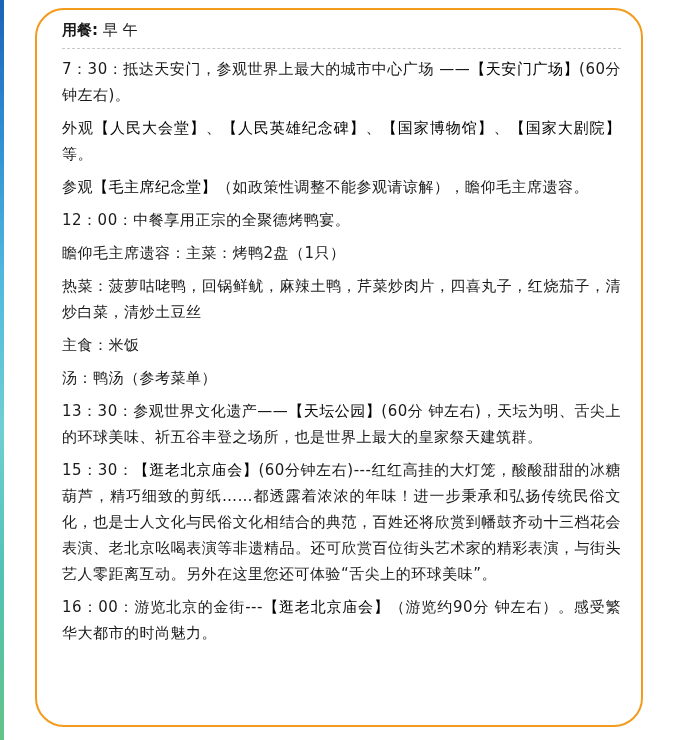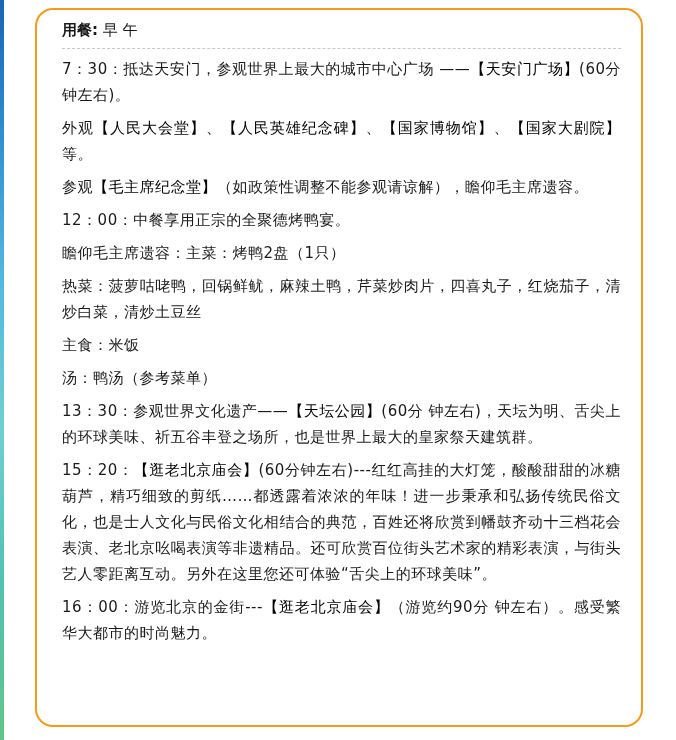--- a/index.html
+++ b/index.html
@@ -18,21 +18,21 @@
     width: 4px; height: 740px;
     background: linear-gradient(to bottom,
       #1b62b8 0%, #2f8ed2 18%, #52b9de 38%,
       #6fcfd2 58%, #52c2b4 78%, #62c487 100%);
   }
   .card {
     position: absolute;
     left: 35px; top: 8px;
     width: 608px; height: 719px;
     border: 2px solid #f29b1d;
-    border-radius: 18px;
+    border-radius: 29px;
     background: #ffffff;
     padding: 6px 20px 15px 25px;
   }
   .card-title {
     font-size: 15px;
     color: #1a1a1a;
     line-height: 24px;
     margin-top: 2px;
   }
   .title-label { font-weight: bold; }
@@ -66,17 +66,17 @@
   <div class="paragraphs" id="paragraphs">
       <p class="para"><span class="">7：30：抵达天安门，参观世界上最大的城市中心广场 ——</span><span class="hl">【天安门广场】</span><span class="">(60分 钟左右)。</span></p>
       <p class="para"><span class="">外观</span><span class="hl">【人民大会堂】</span><span class="">、</span><span class="hl">【人民英雄纪念碑】</span><span class="">、</span><span class="hl">【国家博物馆】</span><span class="">、</span><span class="hl">【国家大剧院】</span><span class="">等。</span></p>
       <p class="para"><span class="">参观</span><span class="hl">【毛主席纪念堂】</span><span class="">（如政策性调整不能参观请谅解），瞻仰毛主席遗容。</span></p>
       <p class="para"><span class="">12：00：中餐享用正宗的全聚德烤鸭宴。</span></p>
       <p class="para"><span class="">瞻仰毛主席遗容：主菜：烤鸭2盘（1只）</span></p>
       <p class="para"><span class="">热菜：菠萝咕咾鸭，回锅鲜鱿，麻辣土鸭，芹菜炒肉片，四喜丸子，红烧茄子，清炒白菜，清炒土豆丝</span></p>
       <p class="para"><span class="">主食：米饭</span></p>
       <p class="para"><span class="">汤：鸭汤（参考菜单）</span></p>
       <p class="para"><span class="">13：30：参观世界文化遗产——</span><span class="hl">【天坛公园】</span><span class="">(60分 钟左右)，天坛为明、舌尖上的环球美味、祈五谷丰登之场所，也是世界上最大的皇家祭天建筑群。</span></p>
-      <p class="para"><span class="">15：20：</span><span class="hl">【逛老北京庙会】</span><span class="">(60分钟左右)---红红高挂的大灯笼，酸酸甜甜的冰糖葫芦，精巧细致的剪纸……都透露着浓浓的年味！进一步秉承和弘扬传统民俗文化，也是士人文化与民俗文化相结合的典范，百姓还将欣赏到幡鼓齐动十三档花会表演、老北京吆喝表演等非遗精品。还可欣赏百位街头艺术家的精彩表演，与街头艺人零距离互动。另外在这里您还可体验“舌尖上的环球美味”。</span></p>
+      <p class="para"><span class="">15：30：</span><span class="hl">【逛老北京庙会】</span><span class="">(60分钟左右)---红红高挂的大灯笼，酸酸甜甜的冰糖葫芦，精巧细致的剪纸……都透露着浓浓的年味！进一步秉承和弘扬传统民俗文化，也是士人文化与民俗文化相结合的典范，百姓还将欣赏到幡鼓齐动十三档花会表演、老北京吆喝表演等非遗精品。还可欣赏百位街头艺术家的精彩表演，与街头艺人零距离互动。另外在这里您还可体验“舌尖上的环球美味”。</span></p>
       <p class="para"><span class="">16：00：游览北京的金街---</span><span class="hl">【逛老北京庙会】</span><span class="">（游览约90分 钟左右）。感受繁华大都市的时尚魅力。</span></p>
       <p class="para"></p>
     </div>
 </div>
 
 </body></html>

